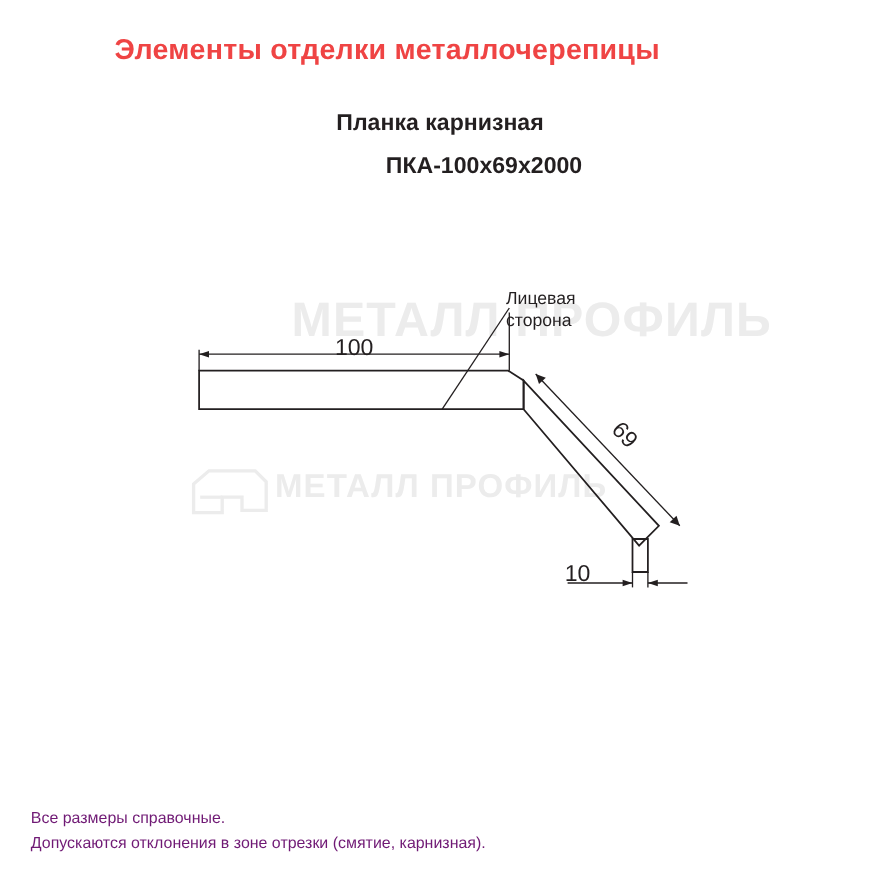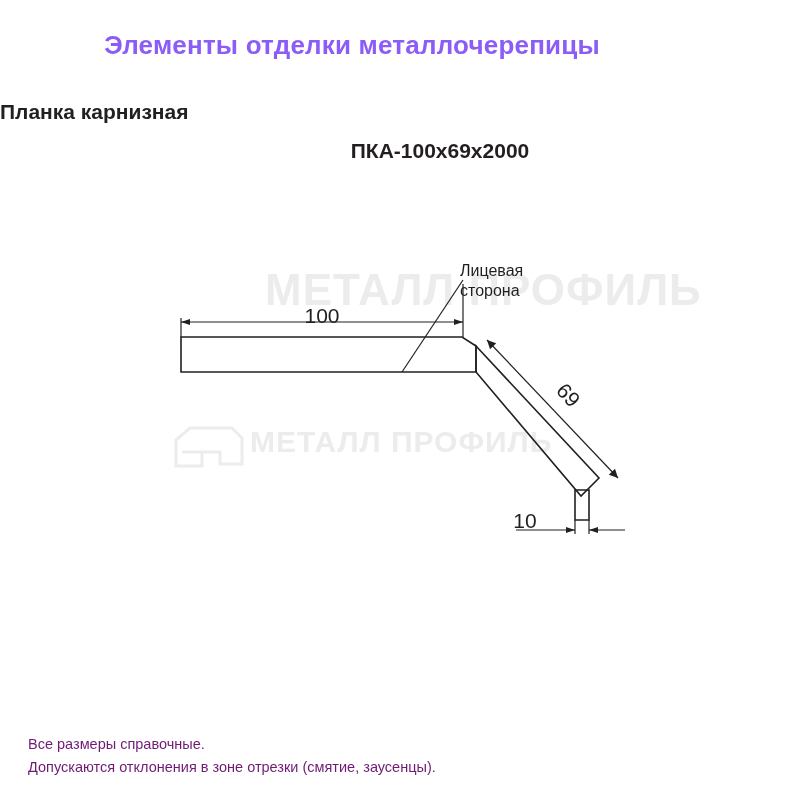--- a/index.html
+++ b/index.html
@@ -21,27 +21,28 @@
   }
   .title {
     position: absolute;
     top: 30px;
     left: 0;
     width: 704px;
     text-align: center;
     font-size: 26px;
     font-weight: 700;
     letter-spacing: 0.2px;
-    color: #8b5cf6;
+    color: #ef4444;
   }
   .subtitle {
     position: absolute;
     top: 100px;
     left: 0;
     width: 800px;
+    text-align: center;
     font-size: 21px;
     font-weight: 700;
     color: #231f20;
   }
   .model {
     position: absolute;
     top: 139px;
     left: 0;
     width: 800px;
     text-align: center;
@@ -134,16 +135,16 @@
       <text x="322" y="123" text-anchor="middle" font-family="Liberation Sans, sans-serif" font-size="21" fill="#231f20">100</text>
 
       <text x="563" y="200" text-anchor="middle" font-family="Liberation Sans, sans-serif" font-size="21" fill="#231f20" transform="rotate(47 563 200)">69</text>
 
       <text x="525" y="328" text-anchor="middle" font-family="Liberation Sans, sans-serif" font-size="21" fill="#231f20">10</text>
     </svg>
   </div>
 
   <div class="notes">
     <div>Все размеры справочные.</div>
-    <div>Допускаются отклонения в зоне отрезки (смятие, заусенцы).</div>
+    <div>Допускаются отклонения в зоне отрезки (смятие, карнизная).</div>
   </div>
 
 </div>
 
 </body></html>

